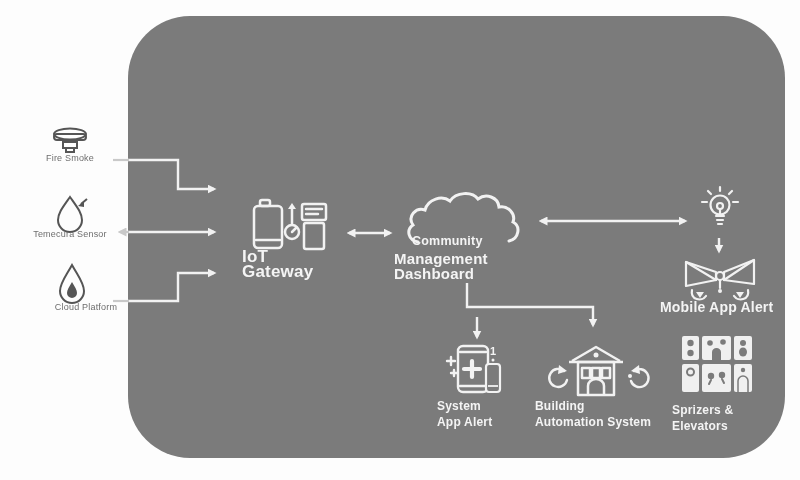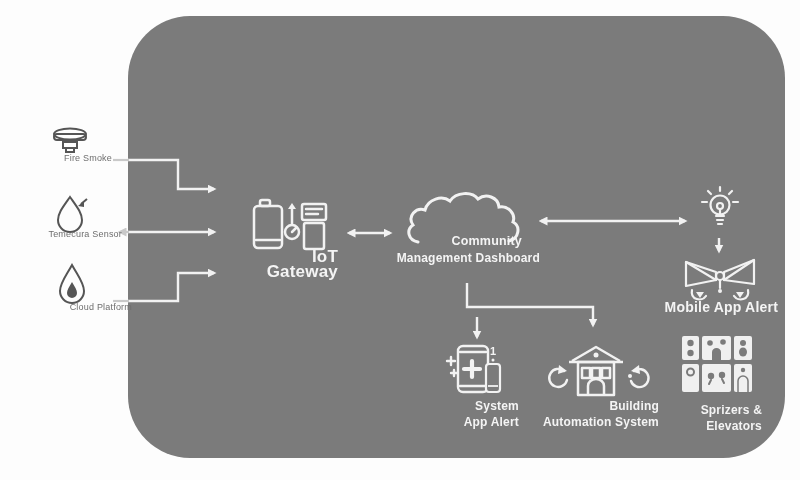--- a/index.html
+++ b/index.html
@@ -7,25 +7,25 @@
     position:relative;width:800px;height:480px;overflow:hidden;
     background:#fdfdfd;
     font-family:"Liberation Sans", sans-serif;
   }
   .abs{position:absolute;}
   .panel{
     position:absolute;left:128px;top:16px;width:657px;height:442px;
     background:#7b7b7b;border-radius:62px;
   }
   .sensor-label{
-    position:absolute;font-size:9px;color:#6e6e6e;text-align:right;
+    position:absolute;font-size:9px;color:#6e6e6e;text-align:center;
     letter-spacing:.2px;
   }
   .node-label{
-    position:absolute;color:#f4f4f4;font-weight:bold;text-align:right;
+    position:absolute;color:#f4f4f4;font-weight:bold;text-align:left;
     font-size:12px;line-height:15px;letter-spacing:.2px;
   }
   .badge{
     position:absolute;color:#f4f4f4;font-weight:bold;font-size:11px;
     text-align:center;
   }
   svg{display:block;overflow:visible;}
 </style>
 </head>
 <body>
@@ -100,21 +100,21 @@
       <rect x="54" y="27" width="20" height="26" rx="2"></rect>
     </g>
     <polygon points="38,13 42,7 46,13" fill="#f2f2f2"></polygon>
   </svg>
   <div class="node-label" style="left:242px;top:249px;width:96px;font-size:17px">IoT Gateway</div>
 
   <svg class="abs" style="left:404px;top:190px" width="126" height="58" viewBox="0 0 126 58">
     <path d="M14,52 C4,50 2,40 9,35 C3,26 12,17 21,20 C24,9 38,5 46,11 C52,2 68,1 74,9 C82,3 94,7 95,17 C104,15 112,24 109,32 C117,36 115,49 105,51" fill="none" stroke="#f2f2f2" stroke-width="3" stroke-linecap="round"></path>
   </svg>
   <div class="node-label" style="left:412px;top:234px;width:110px;font-size:12.5px">Community</div>
-  <div class="node-label" style="left:394px;top:251px;width:146px;font-size:12px">Management Dashboard</div>
+  <div class="node-label" style="left:394px;top:251px;width:146px;font-size:15px">Management Dashboard</div>
 
   <svg class="abs" style="left:698px;top:184px" width="44" height="46" viewBox="0 0 44 46">
     <g fill="none" stroke="#f2f2f2" stroke-width="2.2" stroke-linecap="round">
       <circle cx="22" cy="21" r="9.5"></circle>
       <circle cx="22" cy="22" r="3"></circle>
       <line x1="22" y1="25" x2="22" y2="31"></line>
       <line x1="18" y1="32" x2="26" y2="32"></line>
       <line x1="19" y1="36" x2="25" y2="36"></line>
       <line x1="20" y1="40" x2="24" y2="40"></line>
       <line x1="22" y1="3" x2="22" y2="7"></line>

